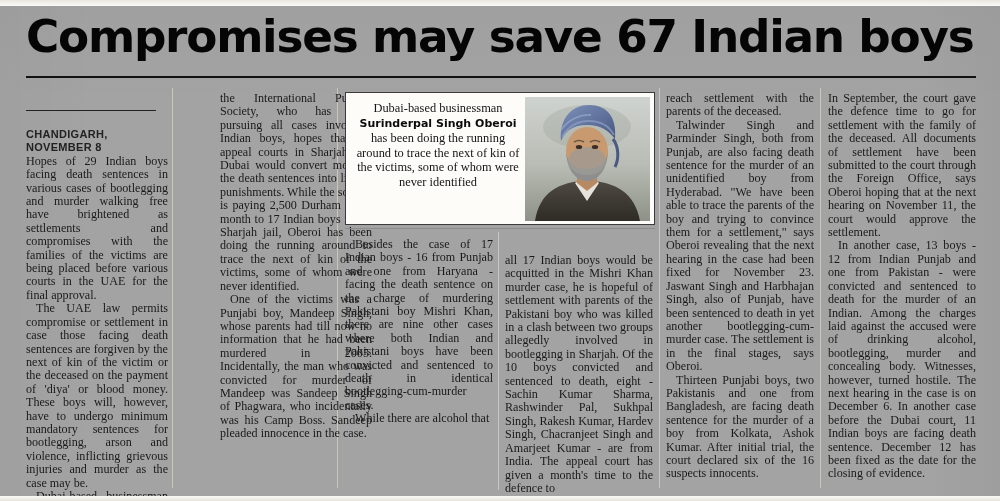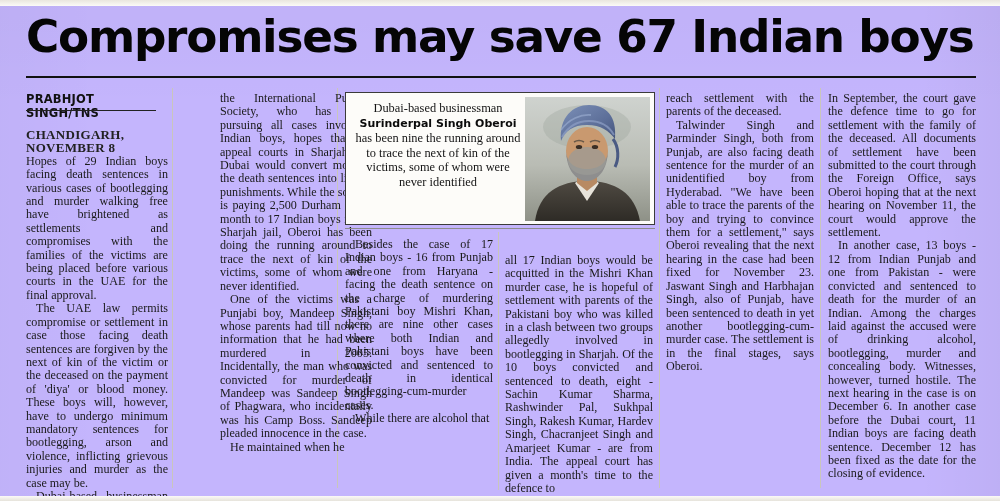--- a/index.html
+++ b/index.html
@@ -11,21 +11,21 @@
     width: 1000px;
     height: 501px;
     overflow: hidden;
     font-family: "Liberation Serif", serif;
     color: #1b1b1b;
   }
   .page {
     position: relative;
     width: 1000px;
     height: 501px;
-    background: #c4b5fd;
+    background: #a3a3a3;
     box-sizing: border-box;
   }
   
   .page::before {
     content: "";
     position: absolute;
     inset: 0;
     background:
       linear-gradient(180deg, rgba(0,0,0,0.02), rgba(0,0,0,0) 22%),
       linear-gradient(90deg, rgba(0,0,0,0.02), rgba(0,0,0,0) 10%, rgba(0,0,0,0) 92%, rgba(0,0,0,0.03));
@@ -68,22 +68,22 @@
   }
   .byline-rule {
     position: absolute;
     left: 26px;
     top: 110px;
     width: 130px;
     height: 1px;
     background: #222;
   }
   .dateline {
-    font-family: Liberation Serif, serif;
-    font-size: 13px;
+    font-family: Liberation Sans, sans-serif;
+    font-size: 11px;
     font-weight: bold;
     letter-spacing: 0.3px;
     color: #222;
   }
 
   .col {
     position: absolute;
     font-size: 12.1px;
     line-height: 13.4px;
     text-align: justify;
@@ -178,48 +178,46 @@
 </style>
 </head>
 <body>
 
 <div class="page">
   <div class="page-edge-top"></div>
 
   <div class="headline">Compromises may save 67 Indian boys</div>
   <div class="rule"></div>
 
-  <div class="byline">PRABHJOT SINGH/TNS</div>
   <div class="byline-rule"></div>
 
   <div class="vrule" style="left:172px;"></div>
   <div class="vrule" style="left:337px;"></div>
   <div class="vrule" style="left:498px; top:232px; height:258px;"></div>
   <div class="vrule" style="left:659px;"></div>
   <div class="vrule" style="left:820px;"></div>
 
   <div class="col" id="col1">
     <p class="first dateline">CHANDIGARH, NOVEMBER 8</p>
     <p class="first">Hopes of 29 Indian boys facing death sentences in various cases of bootlegging and murder walking free have brightened as settlements and compromises with the families of the victims are being placed before various courts in the UAE for the final approval.</p>
     <p>The UAE law permits compromise or settlement in case those facing death sentences are forgiven by the next of kin of the victim or the deceased on the payment of 'diya' or blood money. These boys will, however, have to undergo minimum mandatory sentences for bootlegging, arson and violence, inflicting grievous injuries and murder as the case may be.</p>
     <p>Dubai-based businessman Surinderpal Singh Oberoi of</p>
   </div>
 
   <div class="col" id="col2">
     <p class="first">the International Punjabi Society, who has been pursuing all cases involving Indian boys, hopes that the appeal courts in Sharjah and Dubai would convert most of the death sentences into lighter punishments. While the society is paying 2,500 Durham every month to 17 Indian boys in the Sharjah jail, Oberoi has been doing the running around to trace the next of kin of the victims, some of whom were never identified.</p>
     <p>One of the victims was a Punjabi boy, Mandeep Singh, whose parents had till now no information that he had been murdered in 2005. Incidentally, the man who was convicted for murder of Mandeep was Sandeep Singh of Phagwara, who incidentally was his Camp Boss. Sandeep pleaded innocence in the case.</p>
-    <p>He maintained when he</p>
   </div>
 
   <div class="promo">
     <div class="promo-text">
       <span>Dubai-based businessman</span>
       <br>
       <span class="name">Surinderpal Singh Oberoi</span>
-      <span>has been nine the running around to trace the next of kin of the victims, some of whom were never identified</span>
+      <span>has been doing the running around to trace the next of kin of the victims, some of whom were never identified</span>
     </div>
     <div class="photo">
       <svg width="125" height="124" viewBox="0 0 125 124" xmlns="http://www.w3.org/2000/svg" aria-hidden="true">
         <defs>
           <linearGradient id="bg" x1="0" y1="0" x2="0" y2="1">
             <stop offset="0%" stop-color="#cfd3cf"></stop>
             <stop offset="55%" stop-color="#b9bcb4"></stop>
             <stop offset="100%" stop-color="#8e9187"></stop>
           </linearGradient>
           <linearGradient id="turb" x1="0" y1="0" x2="1" y2="1">
@@ -264,20 +262,21 @@
     <p>While there are alcohol that</p>
   </div>
 
   <div class="col" id="col4">
     <p class="first">all 17 Indian boys would be acquitted in the Mishri Khan murder case, he is hopeful of settlement with parents of the Pakistani boy who was killed in a clash between two groups allegedly involved in bootlegging in Sharjah. Of the 10 boys convicted and sentenced to death, eight - Sachin Kumar Sharma, Rashwinder Pal, Sukhpal Singh, Rakesh Kumar, Hardev Singh, Chacranjeet Singh and Amarjeet Kumar - are from India. The appeal court has given a month's time to the defence to</p>
   </div>
 
   <div class="col" id="col5">
     <p class="first">reach settlement with the parents of the deceased.</p>
     <p>Talwinder Singh and Parminder Singh, both from Punjab, are also facing death sentence for the murder of an unidentified boy from Hyderabad. "We have been able to trace the parents of the boy and trying to convince them for a settlement," says Oberoi revealing that the next hearing in the case had been fixed for November 23. Jaswant Singh and Harbhajan Singh, also of Punjab, have been sentenced to death in yet another bootlegging-cum-murder case. The settlement is in the final stages, says Oberoi.</p>
+    <p>Thirteen Punjabi boys, two Pakistanis and one from Bangladesh, are facing death sentence for the murder of a boy from Kolkata, Ashok Kumar. After initial trial, the court declared six of the 16 suspects innocents.</p>
   </div>
 
   <div class="col" id="col6">
     <p class="first">In September, the court gave the defence time to go for settlement with the family of the deceased. All documents of settlement have been submitted to the court through the Foreign Office, says Oberoi hoping that at the next hearing on November 11, the court would approve the settlement.</p>
     <p>In another case, 13 boys - 12 from Indian Punjab and one from Pakistan - were convicted and sentenced to death for the murder of an Indian. Among the charges laid against the accused were of drinking alcohol, bootlegging, murder and concealing body. Witnesses, however, turned hostile. The next hearing in the case is on December 6. In another case before the Dubai court, 11 Indian boys are facing death sentence. December 12 has been fixed as the date for the closing of evidence.</p>
   </div>
 
   <div class="page-edge-bottom"></div>
 </div>
 

